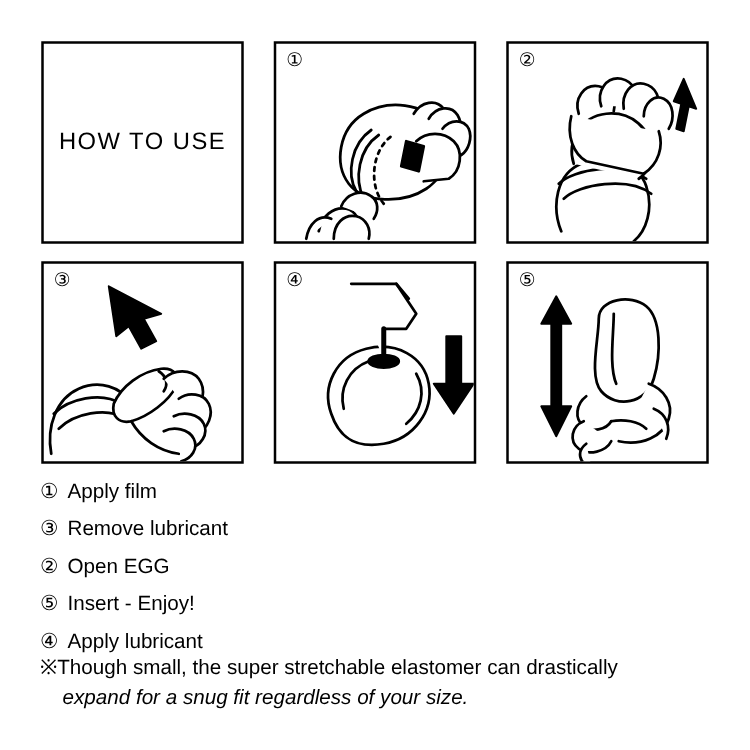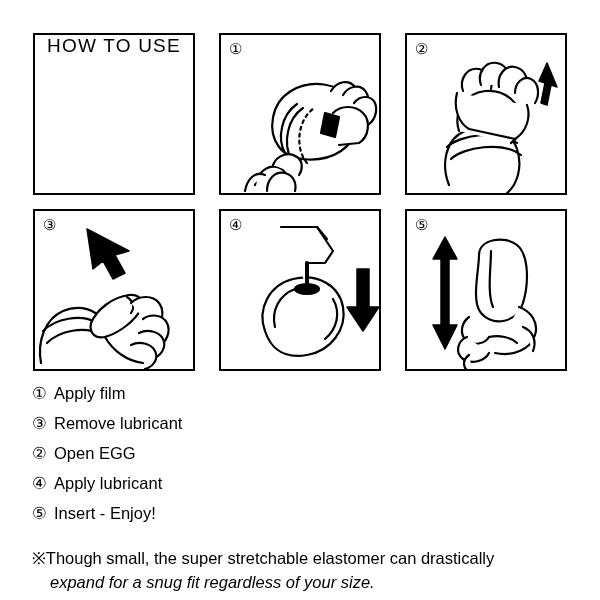--- a/index.html
+++ b/index.html
@@ -36,21 +36,21 @@
     position: relative;
     width: 162px;
     height: 162px;
     border: 2px solid #000;
     box-sizing: border-box;
     background: #fff;
     overflow: hidden;
   }
   .panel.title-panel {
     display: flex;
-    align-items: flex-start;
+    align-items: center;
     justify-content: center;
   }
   .title-text {
     font-size: 19px;
     letter-spacing: 1.2px;
     font-weight: 400;
     white-space: nowrap;
   }
   .step-num {
     position: absolute;
@@ -80,21 +80,21 @@
     line-height: 30px;
     white-space: nowrap;
   }
   .step-line .marker {
     display: inline-block;
     width: 22px;
   }
   .note {
     position: absolute;
     left: 32px;
-    top: 546px;
+    top: 522px;
     width: 545px;
     font-size: 16.5px;
     line-height: 24px;
   }
   .note .note-first {
     display: block;
   }
   .note .note-second {
     display: block;
     padding-left: 18px;
@@ -233,24 +233,24 @@
     <div class="step-line">
       <span class="marker">①</span><span>Apply film</span>
     </div>
     <div class="step-line">
       <span class="marker">③</span><span>Remove lubricant</span>
     </div>
     <div class="step-line">
       <span class="marker">②</span><span>Open EGG</span>
     </div>
     <div class="step-line">
+      <span class="marker">⑤</span><span>Insert - Enjoy!</span>
+    </div>
+    <div class="step-line">
       <span class="marker">④</span><span>Apply lubricant</span>
-    </div>
-    <div class="step-line">
-      <span class="marker">⑤</span><span>Insert - Enjoy!</span>
     </div>
   </div>
 
   <div class="note">
     <span class="note-first">※Though small, the super stretchable elastomer can drastically</span>
     <span class="note-second">expand for a snug fit regardless of your size.</span>
   </div>
 
 </div>
 

